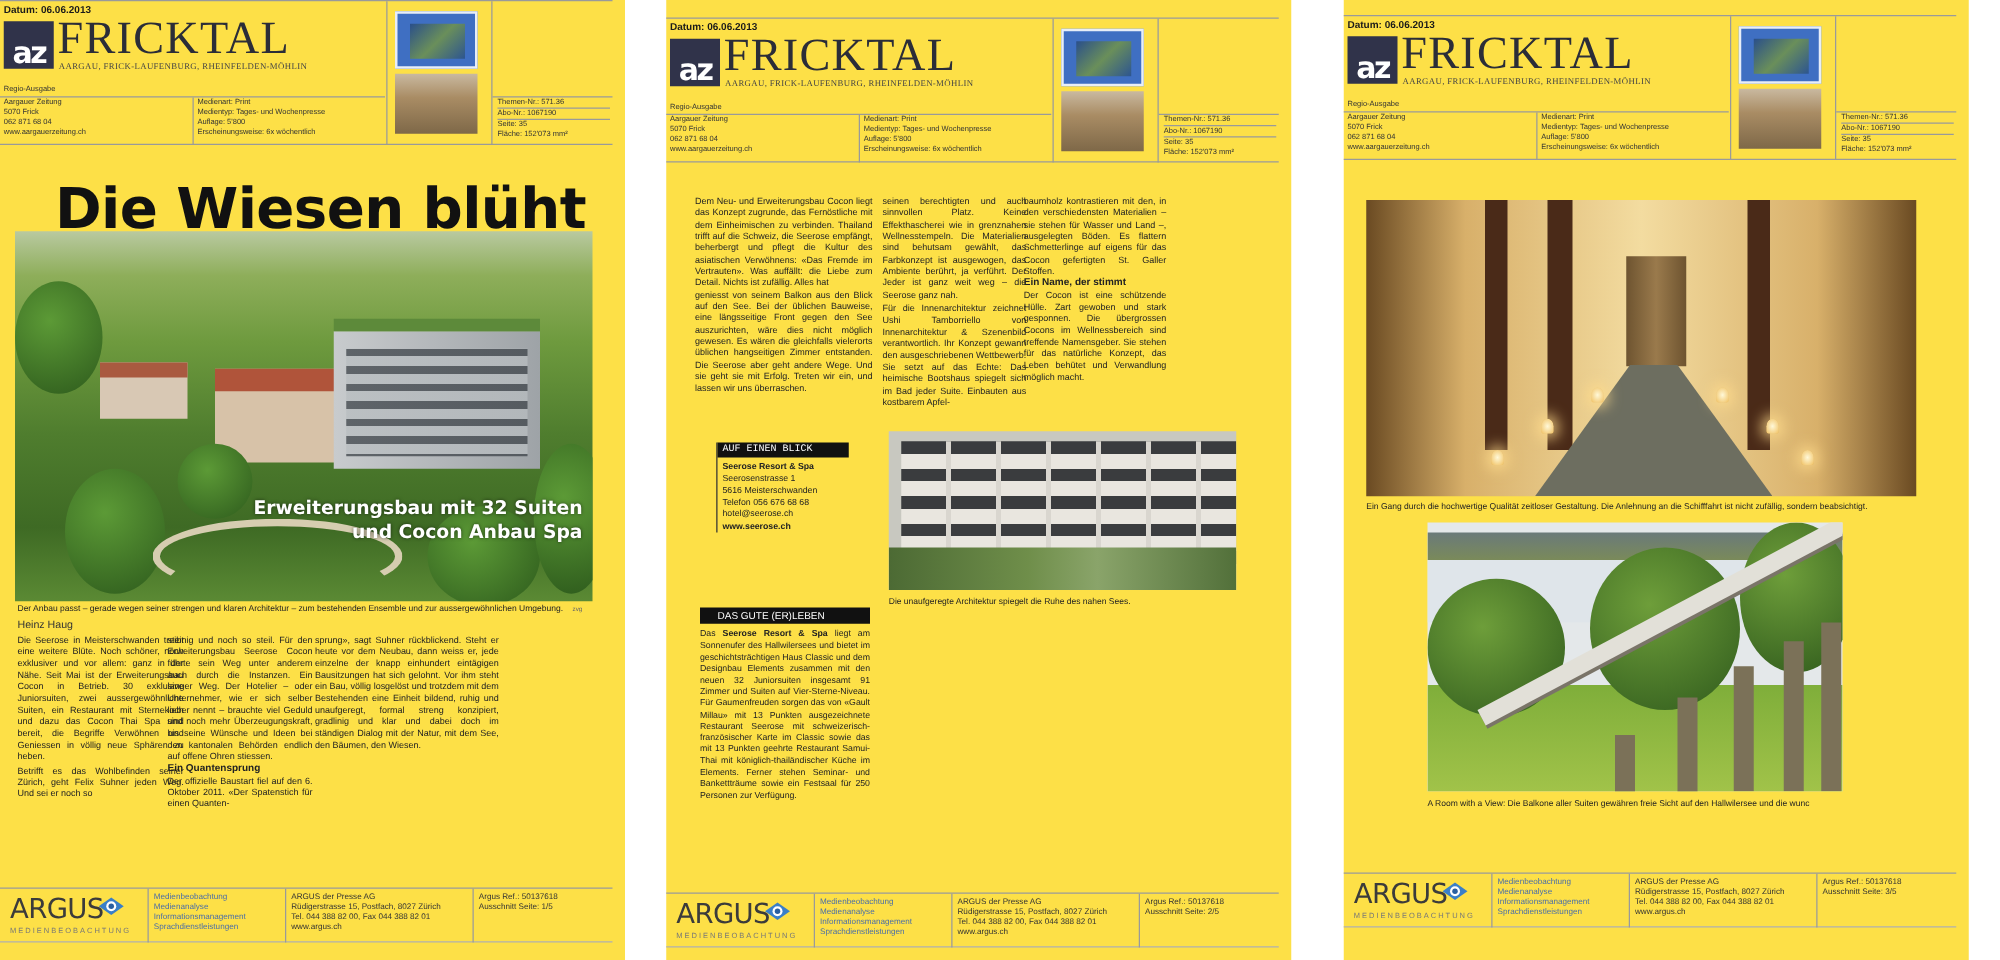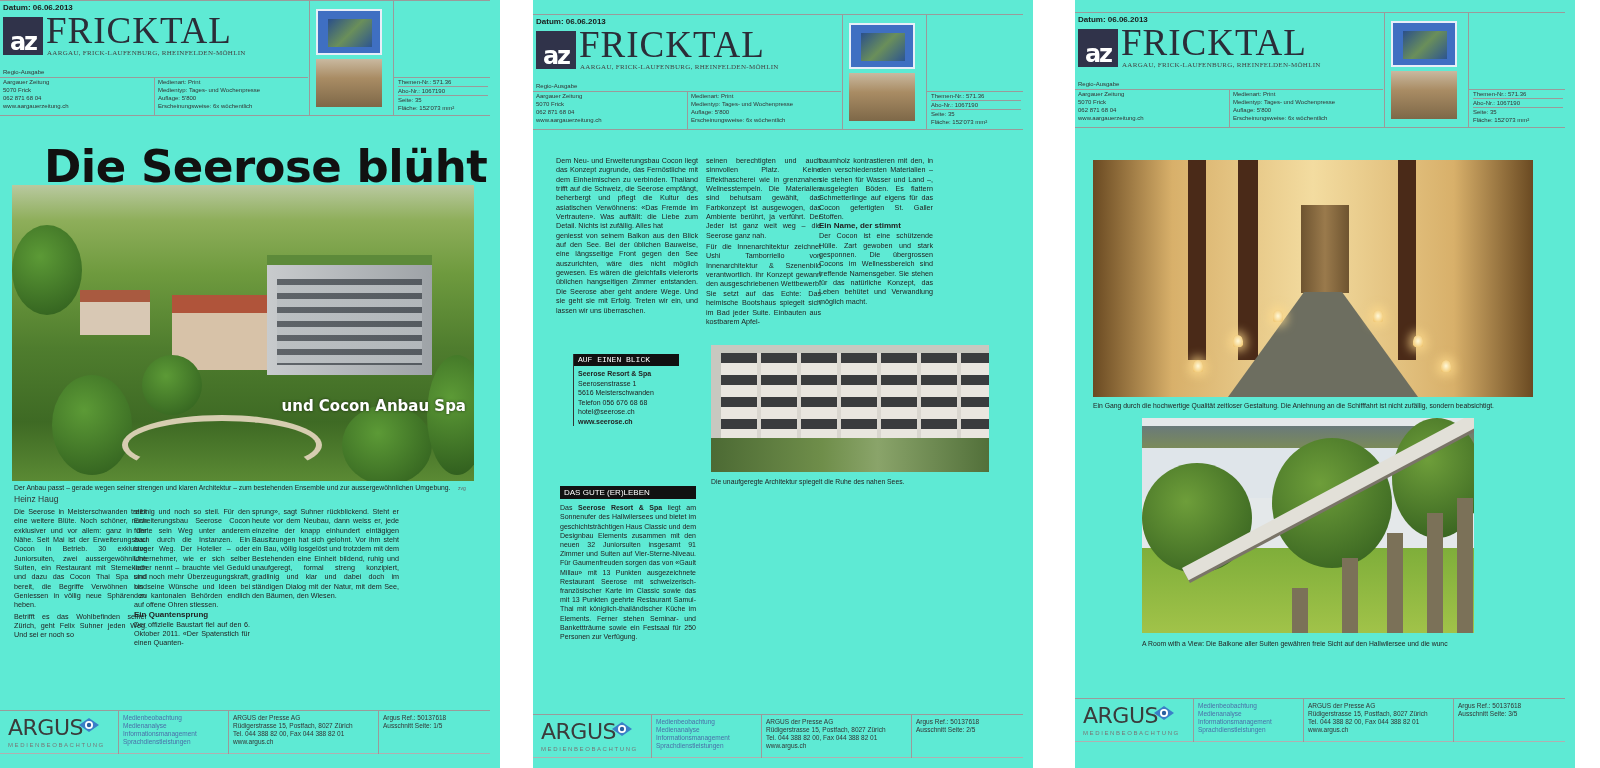--- a/index.html
+++ b/index.html
@@ -1,19 +1,19 @@
 <!DOCTYPE html>
 <html><head>
 <meta charset="utf-8">
 <style>
   * { box-sizing: border-box; margin: 0; padding: 0; }
   html, body { width: 1600px; height: 768px; background: #ffffff; overflow: hidden; }
   body { position: relative; font-family: "Liberation Sans", sans-serif; color: #1a1a1a; }
 
-  .page { position: absolute; top: 0; width: 500px; height: 768px; background: #5eead4; }
+  .page { position: absolute; top: 0; width: 500px; height: 768px; background: #fde047; }
   #p1 { left: 0; } #p2 { left: 533px; } #p3 { left: 1075px; }
 
   
   .hdr { position: absolute; left: 0; width: 490px; height: 116px; border-top: 1px solid #9a9a9a; border-bottom: 1px solid #9a9a9a; }
   .hdr .date { position: absolute; left: 3px; top: 2px; font-size: 8px; font-weight: bold; }
   .hdr .logo { position: absolute; left: 3px; top: 16px; width: 40px; height: 38px; background: #30334a; color: #fff; font: bold 24px "DejaVu Sans", sans-serif; line-height: 50px; text-align: center; letter-spacing: -2px; overflow: hidden; }
   .hdr .mast { position: absolute; left: 46px; top: 10px; font: 37px "Liberation Serif", serif; color: #2b2d38; letter-spacing: 1px; line-height: 40px; }
   .hdr .mastsub { position: absolute; left: 47px; top: 48px; font: 7px "Liberation Serif", serif; color: #444; letter-spacing: 0.3px; }
   .hdr .regio { position: absolute; left: 3px; top: 68px; font-size: 6px; color: #333; }
   .hdr .rowline { position: absolute; left: 0; top: 76px; width: 308px; border-top: 1px solid #9a9a9a; }
@@ -61,21 +61,21 @@
   .infobox .bar { background: #111; color: #fff; font-size: 8px; padding: 1px 4px; height: 12px; line-height: 10px; margin-bottom: 3px; }
   .infobox .b { font-weight: bold; }
   .infobox div { padding-left: 4px; }
   .infobox .bar { padding-left: 4px; font-family: Liberation Mono, monospace; }
   .p2photo { position: absolute; left: 178px; top: 345px; width: 278px; height: 127px; overflow: hidden; background: #c8c8c0; }
   .p2photo .facade { position: absolute; left: 10px; top: 8px; width: 268px; height: 100px; background: repeating-linear-gradient(180deg,#3a3c3e 0 10px,#e9e6df 10px 22px); }
   .p2photo .facade::after { content: ""; position: absolute; inset: 0; background: repeating-linear-gradient(90deg, transparent 0 36px, #d9d6cf 36px 40px); }
   .p2photo .hedge { position: absolute; left: 0; bottom: 0; width: 100%; height: 34px; background: linear-gradient(90deg,#4c6a34,#6f8e4a 40%,#8aa46a 60%,#52703a); }
   .p2cap { position: absolute; left: 178px; top: 478px; font-size: 6.8px; color: #222; }
   .leben { position: absolute; left: 27px; top: 486px; width: 136px; font-size: 7px; line-height: 9.2px; color: #222; text-align: justify; }
-  .leben .bar { background: #111; color: #fff; font-size: 8px; padding: 2px 4px; margin-bottom: 4px; }
+  .leben .bar { background: #111; color: #fff; font-size: 8px; padding: 2px 14px; margin-bottom: 4px; }
 
   
   .hall { position: absolute; left: 18px; top: 160px; width: 440px; height: 237px; overflow: hidden;
           background: linear-gradient(90deg,#6a4a22 0%,#d8b06a 18%,#f3dca0 50%,#d8b06a 82%,#6a4a22 100%); }
   .hall .pillar { position: absolute; top: 0; width: 18px; height: 200px; background: #4a2a18; }
   .hall .door { position: absolute; left: 208px; top: 45px; width: 48px; height: 88px; background: linear-gradient(90deg,#6e5430,#9a7a4c,#6e5430); }
   .hall .carpet { position: absolute; left: 135px; top: 132px; width: 190px; height: 105px; background: #6d6e60; clip-path: polygon(40% 0,60% 0,100% 100%,0 100%); }
   .hall .lamp { position: absolute; width: 10px; height: 12px; border-radius: 50% 50% 20% 20%; background: radial-gradient(#fff8d8,#f0c060); box-shadow: 0 0 10px 4px rgba(255,220,140,.7); }
   .p3cap1 { position: absolute; left: 18px; top: 402px; font-size: 6.8px; color: #222; white-space: nowrap; }
   .lake { position: absolute; left: 67px; top: 418px; width: 332px; height: 215px; overflow: hidden; background: #e4e8ea; }
@@ -118,32 +118,33 @@
     </div>
     <div class="c4-line"></div>
     <div class="c4">
       <span class="u">Themen-Nr.: 571.36</span>
         <span class="u">Abo-Nr.: 1067190</span>
       <span style="display:block">Seite: 35</span>
         <span style="display:block">Fläche: 152'073 mm²</span>
     </div>
   </div>
 
-  <div class="headline">Die Seerose blüht</div>
+  <div class="headline">Die Wiesen blüht</div>
   <div class="hero">
     <div class="bld3"></div>
       <div class="bld2"></div>
       <div class="bld1"></div>
     <div class="tree" style="left:0;top:40px;width:70px;height:90px"></div>
     <div class="tree" style="left:40px;top:190px;width:80px;height:100px"></div>
     <div class="tree" style="left:130px;top:170px;width:60px;height:60px"></div>
     <div class="tree" style="left:330px;top:220px;width:90px;height:80px"></div>
     <div class="tree" style="left:415px;top:170px;width:60px;height:120px"></div>
     <div class="path"></div>
     <div class="cap">
+      <div>Erweiterungsbau mit 32 Suiten</div>
         <div>und Cocon Anbau Spa</div>
     </div>
   </div>
   <div class="p1caption">Der Anbau passt – gerade wegen seiner strengen und klaren Architektur – zum bestehenden Ensemble und zur aussergewöhnlichen Umgebung.</div>
   <div class="p1credit">zvg</div>
   <div class="author">Heinz Haug</div>
 
   <div class="col" style="left:14px;top:507px;width:133px">
     <p class="it">Die Seerose in Meisterschwanden treibt eine weitere Blüte. Noch schöner, noch exklusiver und vor allem: ganz in der Nähe. Seit Mai ist der Erweiterungsbau Cocon in Betrieb. 30 exklusive Juniorsuiten, zwei aussergewöhnliche Suiten, ein Restaurant mit Sternekoch und dazu das Cocon Thai Spa sind bereit, die Begriffe Verwöhnen und Geniessen in völlig neue Sphären zu heben.</p>
     <p class="gap">Betrifft es das Wohlbefinden seiner Zürich, geht Felix Suhner jeden Weg. Und sei er noch so</p>

